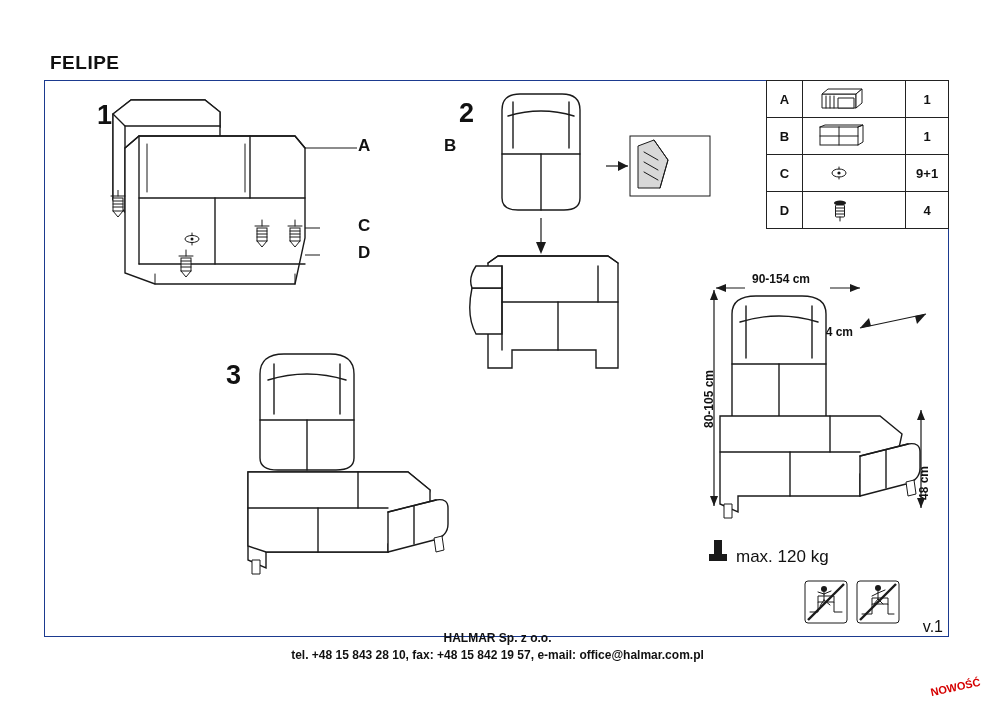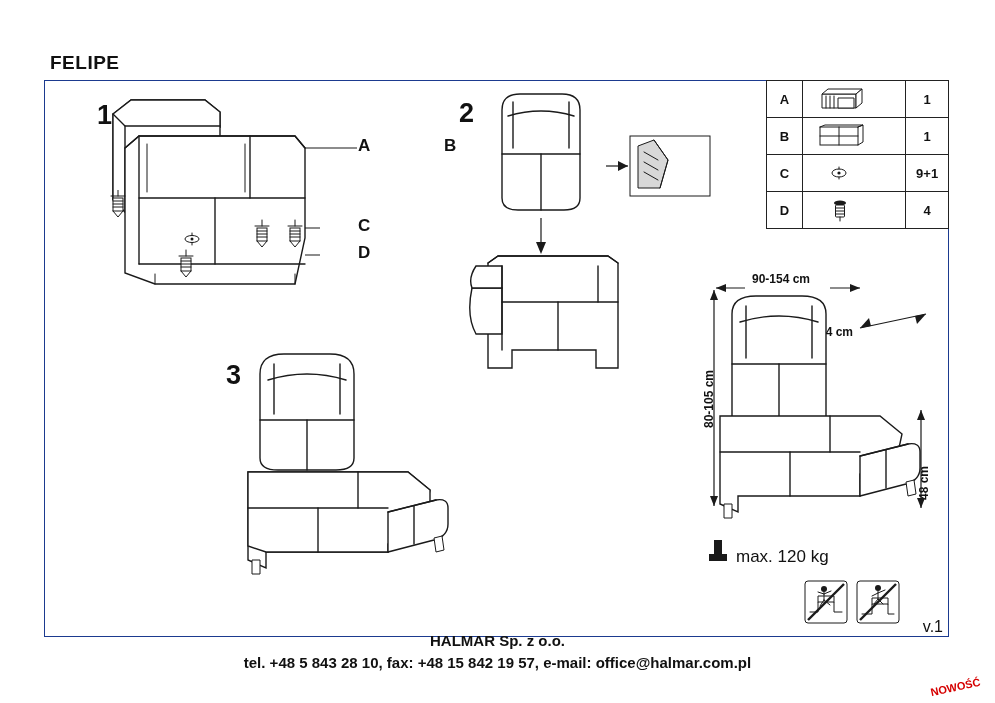--- a/index.html
+++ b/index.html
@@ -22,21 +22,21 @@
   .callout{position:absolute;font-size:17px;font-weight:bold;color:#111;}
 
   
   .dimlabel{position:absolute;font-size:12px;font-weight:bold;color:#111;}
   .vert{transform:rotate(-90deg);transform-origin:left top;white-space:nowrap;}
 
   .maxload{position:absolute;font-size:17px;color:#111;}
 
   .version{position:absolute;right:52px;top:618px;font-size:16px;font-weight:normal;color:#111;}
 
-  .footer{position:absolute;left:0;top:630px;width:995px;text-align:center;font-size:15px;line-height:1.45;color:#111;font-weight:bold;}
+  .footer{position:absolute;left:0;top:630px;width:995px;text-align:center;font-size:12px;line-height:1.45;color:#111;font-weight:bold;}
 
   .novelty{position:absolute;right:14px;bottom:10px;font-size:11px;font-weight:bold;color:#d60000;transform:rotate(-12deg);}
 
   svg{display:block;}
   .ln{fill:none;stroke:#1a1a1a;stroke-width:1.4;stroke-linejoin:round;stroke-linecap:round;}
   .ln2{fill:none;stroke:#1a1a1a;stroke-width:1;stroke-linejoin:round;stroke-linecap:round;}
   .fillw{fill:#ffffff;stroke:#1a1a1a;stroke-width:1.4;}
   .fillw2{fill:#ffffff;stroke:#1a1a1a;stroke-width:1;}
   .dim{fill:none;stroke:#1a1a1a;stroke-width:1.2;}
   .gray{fill:#d8d8d8;stroke:#1a1a1a;stroke-width:1;}
@@ -293,18 +293,18 @@
     <path class="ln2" d="M16 24 L16 18 L32 18 L32 24"></path>
     <circle class="dk" cx="22" cy="8" r="3"></circle>
     <path class="ln2" d="M22 11 L22 19 M22 13 L16 16 M22 13 L29 10 M22 19 L18 24 M22 19 L27 24"></path>
     <path d="M4 40 L40 4" stroke="#1a1a1a" stroke-width="2.4" fill="none"></path>
   </svg>
 
   <div class="version">v.1</div>
 
   <div class="footer">
     <div>HALMAR Sp. z o.o.</div>
-    <div>tel. +48 5 843 28 10, fax: +48 15 842 19 57, e-mail: office@halmar.com.pl</div>
+    <div>tel. +48 15 843 28 10, fax: +48 15 842 19 57, e-mail: office@halmar.com.pl</div>
   </div>
 
   <div class="novelty">NOWOŚĆ</div>
 
 </div>
 
 </body></html>

